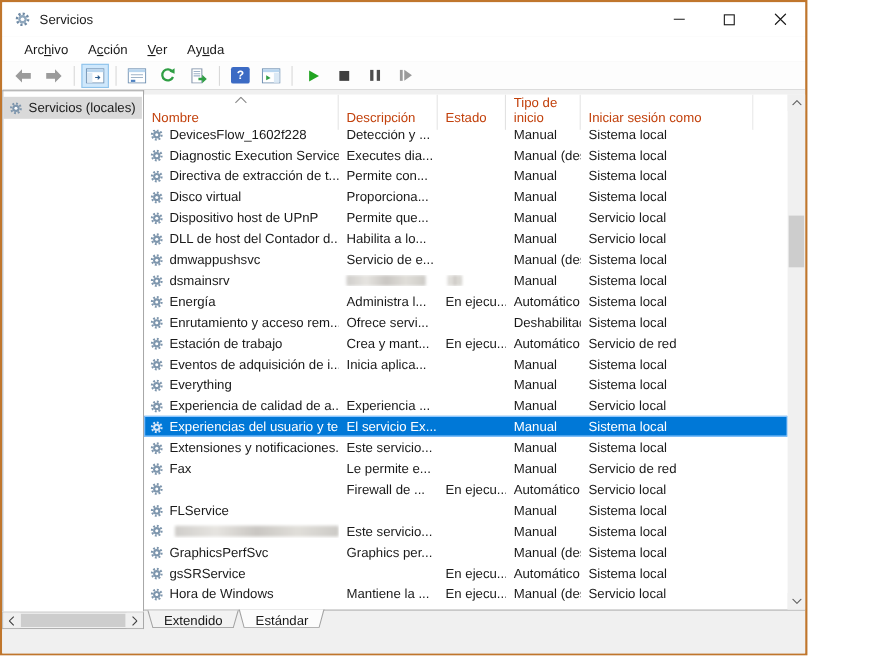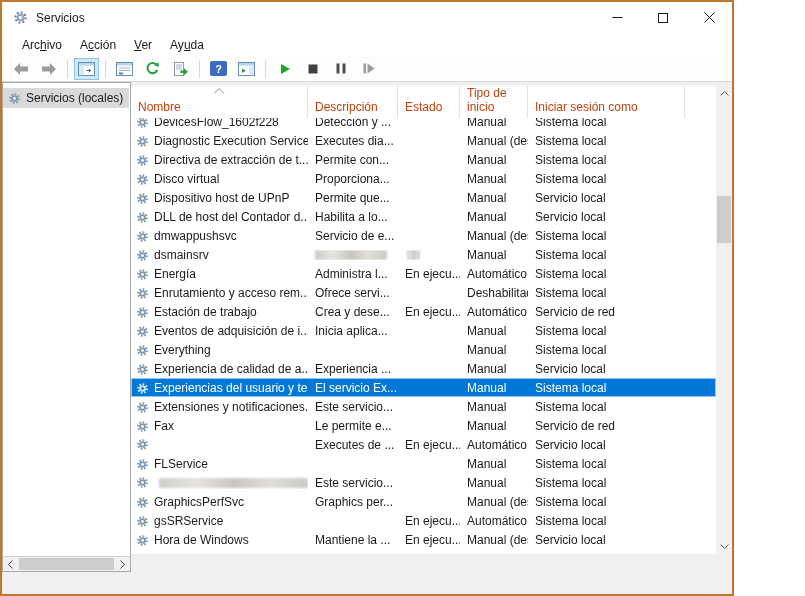--- a/index.html
+++ b/index.html
@@ -446,21 +446,21 @@
     <div class="cell cell-name">
       <span class="gear">
         <svg width="13" height="13" viewBox="0 0 16 16">
           <circle cx="8" cy="8" r="5.4" fill="none" stroke="currentColor" stroke-width="2.4" stroke-dasharray="2.1 2.05"></circle>
           <circle cx="8" cy="8" r="4.1" fill="currentColor"></circle>
           <circle class="gear-hole" cx="8" cy="8" r="1.7"></circle>
         </svg>
       </span>
       <span>Estación de trabajo</span>
     </div>
-    <div class="cell">Crea y dese...</div>
+    <div class="cell">Crea y mant...</div>
     <div class="cell">En ejecu...</div>
     <div class="cell">Automático</div>
     <div class="cell">Servicio de red</div>
     <div class="cell"></div>
   </div>
 
   <div class="grid row">
     <div class="cell cell-name">
       <span class="gear">
         <svg width="13" height="13" viewBox="0 0 16 16">
@@ -571,21 +571,21 @@
   <div class="grid row">
     <div class="cell cell-name">
       <span class="gear">
         <svg width="13" height="13" viewBox="0 0 16 16">
           <circle cx="8" cy="8" r="5.4" fill="none" stroke="currentColor" stroke-width="2.4" stroke-dasharray="2.1 2.05"></circle>
           <circle cx="8" cy="8" r="4.1" fill="currentColor"></circle>
           <circle class="gear-hole" cx="8" cy="8" r="1.7"></circle>
         </svg>
       </span>
     </div>
-    <div class="cell">Executes de ...</div>
+    <div class="cell">Firewall de ...</div>
     <div class="cell">En ejecu...</div>
     <div class="cell">Automático</div>
     <div class="cell">Servicio local</div>
     <div class="cell"></div>
   </div>
 
   <div class="grid row">
     <div class="cell cell-name">
       <span class="gear">
         <svg width="13" height="13" viewBox="0 0 16 16">
@@ -686,16 +686,24 @@
           </button>
           <span class="v-thumb"></span>
           <button class="v-btn v-btn--down">
             <svg width="9" height="5" viewBox="0 0 9 5">
                 <path d="M0.5 0.5 L4.5 4.5 L8.5 0.5" fill="none" stroke="#606060"></path>
               </svg>
           </button>
         </div>
       </div>
 
+      <div class="tabstrip">
+        <div class="tab">
+            <span class="tab-label">Extendido</span>
+          </div>
+        <div class="tab tab--active">
+            <span class="tab-label">Estándar</span>
+          </div>
+      </div>
       <div class="rp-bottom-gap"></div>
     </div>
   </div>
 </div>
 
 </body></html>

